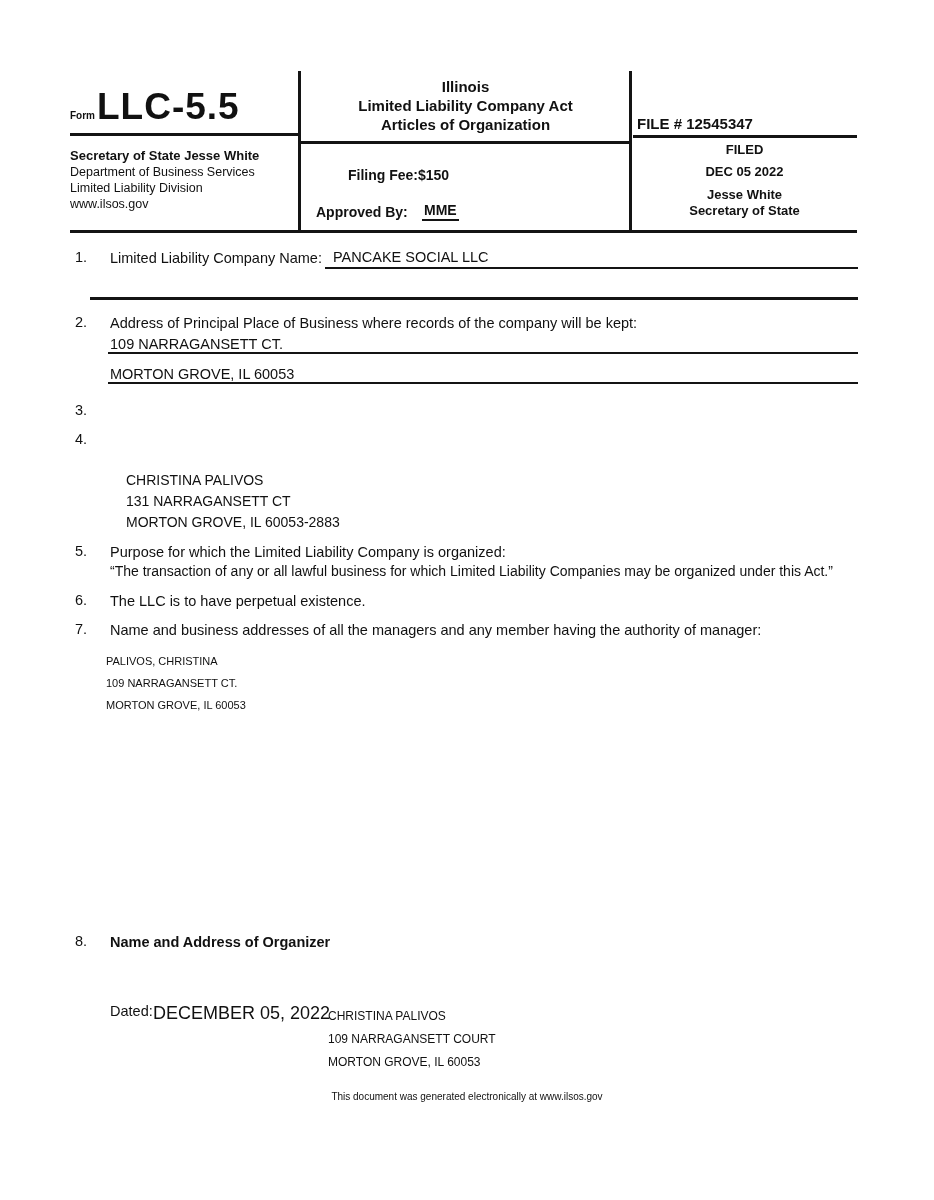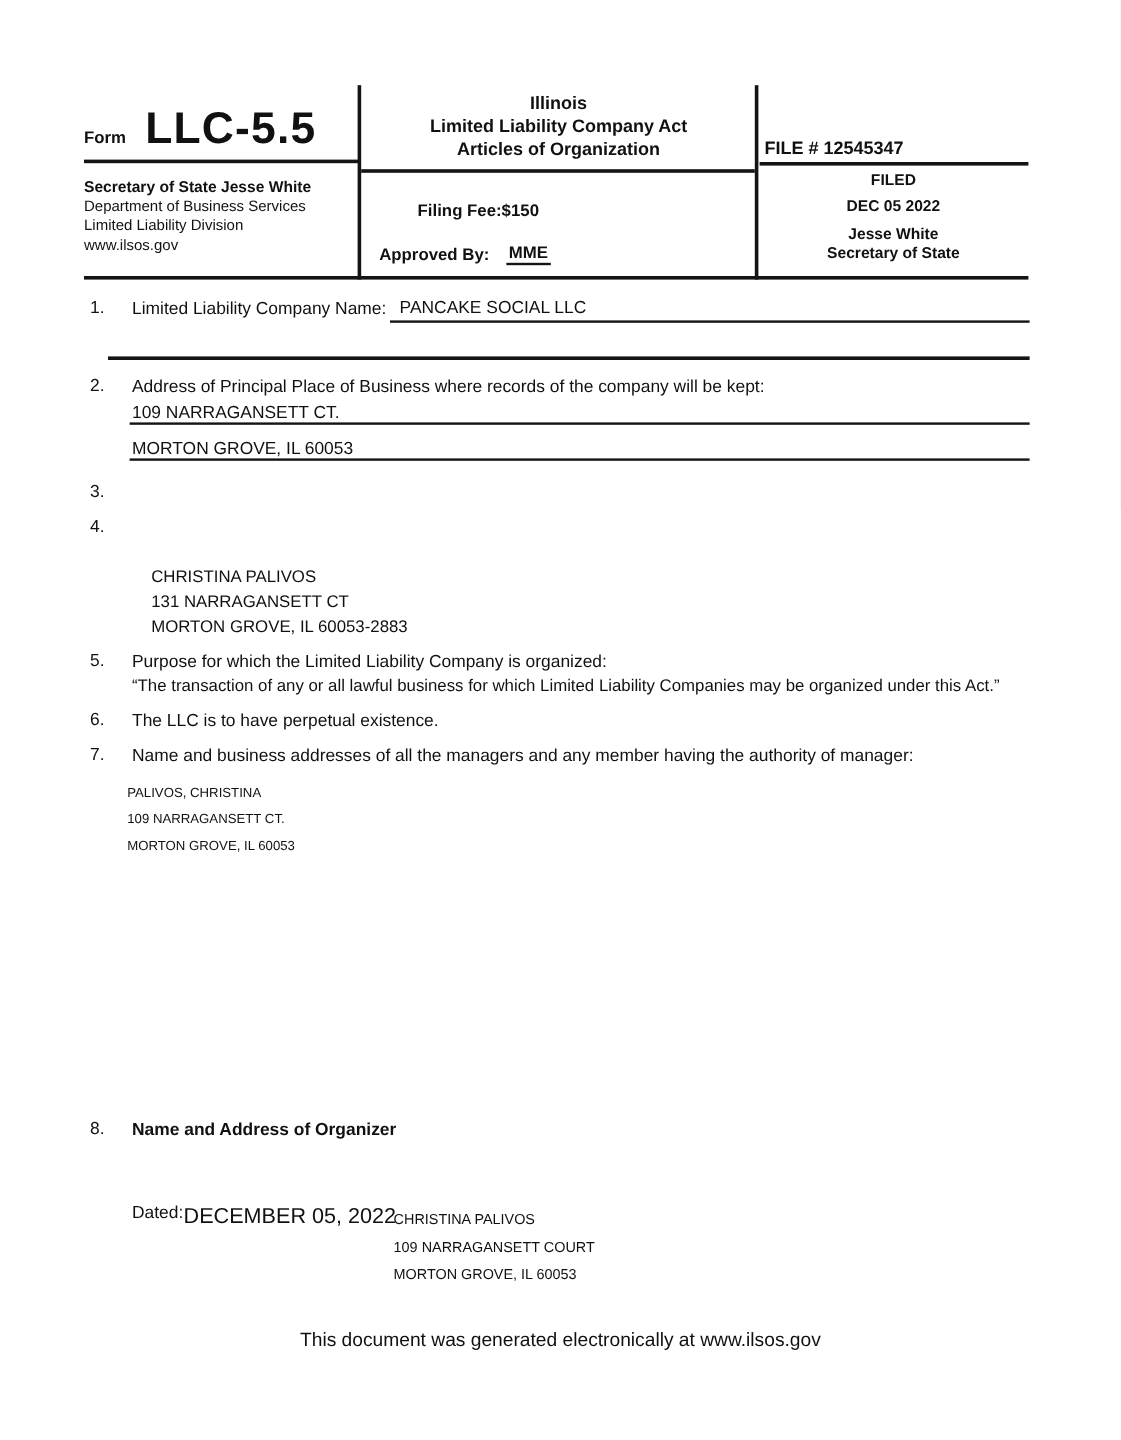--- a/index.html
+++ b/index.html
@@ -13,21 +13,21 @@
     overflow:hidden;
   }
   .abs{position:absolute;}
   .rule{position:absolute;background:#141414;}
   .b{font-weight:bold;}
   .t13{font-size:13px;line-height:16px;}
   .t12{font-size:12.5px;line-height:16px;}
   .t11{font-size:11px;line-height:22px;}
   .center{text-align:center;}
   .formbig{font-size:37px;font-weight:bold;letter-spacing:1px;text-align:center;}
-  .formsmall{font-size:14px;font-weight:bold;margin-right:16px;}
+  .formsmall{font-size:10px;font-weight:bold;margin-right:2px;}
   .num{position:absolute;left:75px;font-size:14.5px;}
   .itext{position:absolute;left:110px;font-size:14.5px;line-height:18px;}
   .mme{border-bottom:2px solid #141414;padding:0 2px 1px 2px;}
 </style>
 </head>
 <body>
 
 <div class="page">
 
   <div class="abs" style="left:70px;top:86px;display:flex;align-items:baseline;">
@@ -107,15 +107,15 @@
   <div class="itext b" style="top:933px;">Name and Address of Organizer</div>
 
   <div class="abs" style="left:110px;top:1003px;font-size:14.5px;">Dated:</div>
   <div class="abs" style="left:153px;top:1003px;font-size:18px;">DECEMBER 05, 2022</div>
   <div class="abs" style="left:328px;top:1005px;font-size:12px;line-height:23px;">
     <div>CHRISTINA PALIVOS</div>
     <div>109 NARRAGANSETT COURT</div>
     <div>MORTON GROVE, IL 60053</div>
   </div>
 
-  <div class="abs center" style="left:0;top:1091px;width:934px;font-size:16px;margin-top:18px;">This document was generated electronically at www.ilsos.gov</div>
+  <div class="abs center" style="left:0;top:1091px;width:934px;font-size:10px;">This document was generated electronically at www.ilsos.gov</div>
 
 </div>
 
 </body></html>

